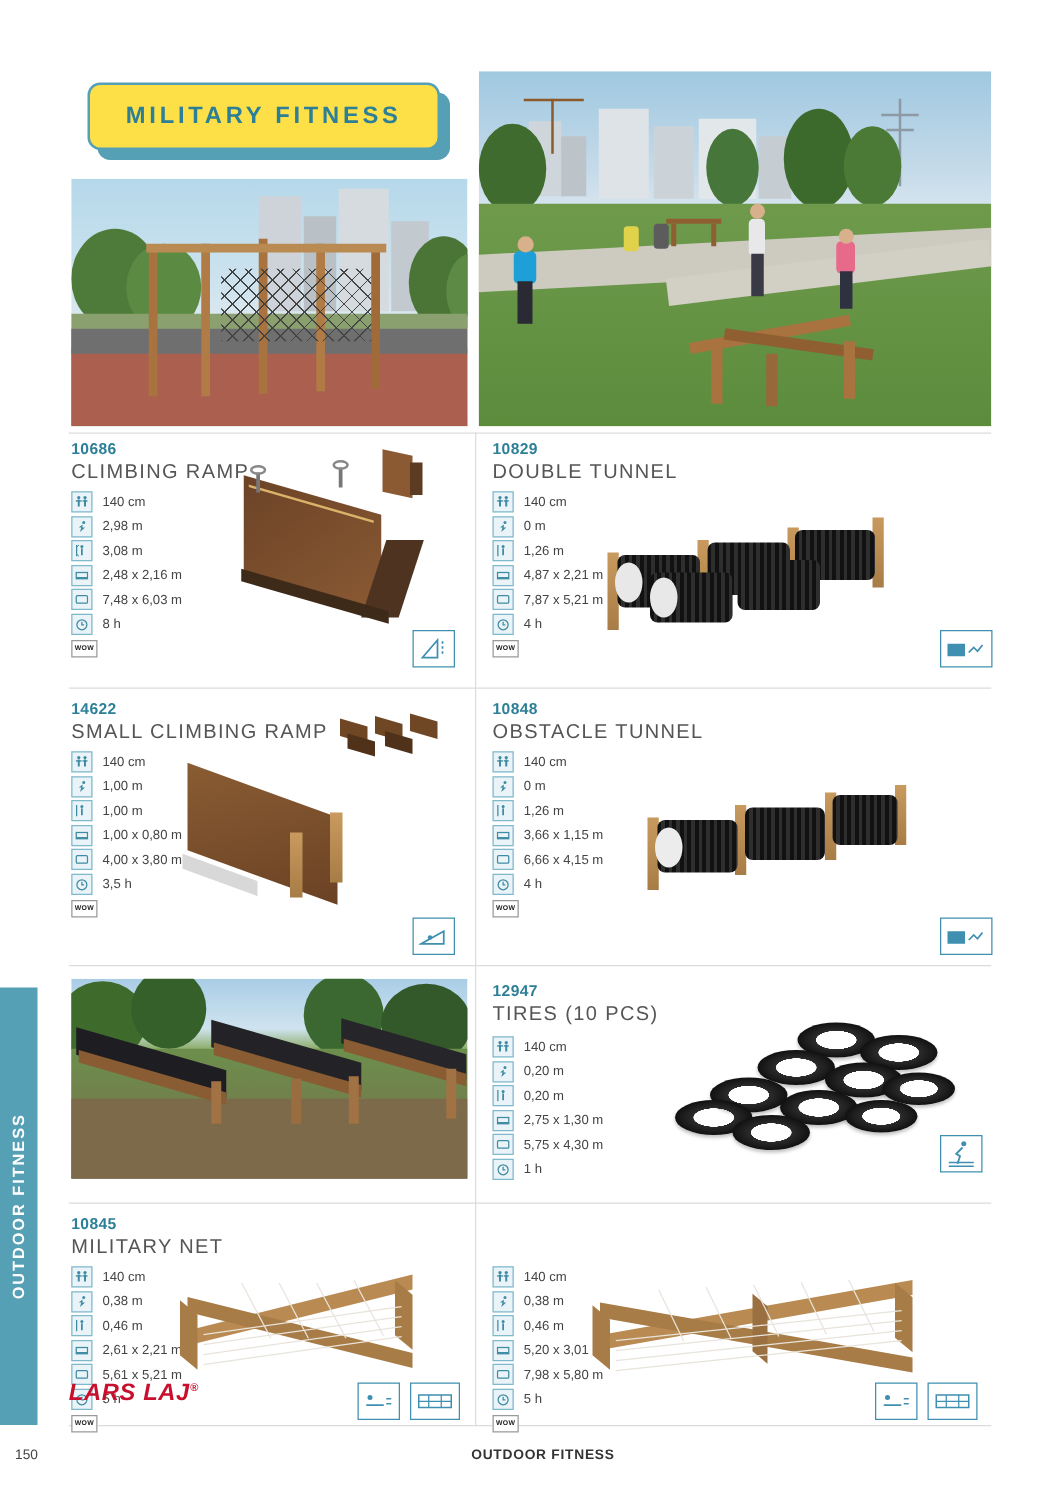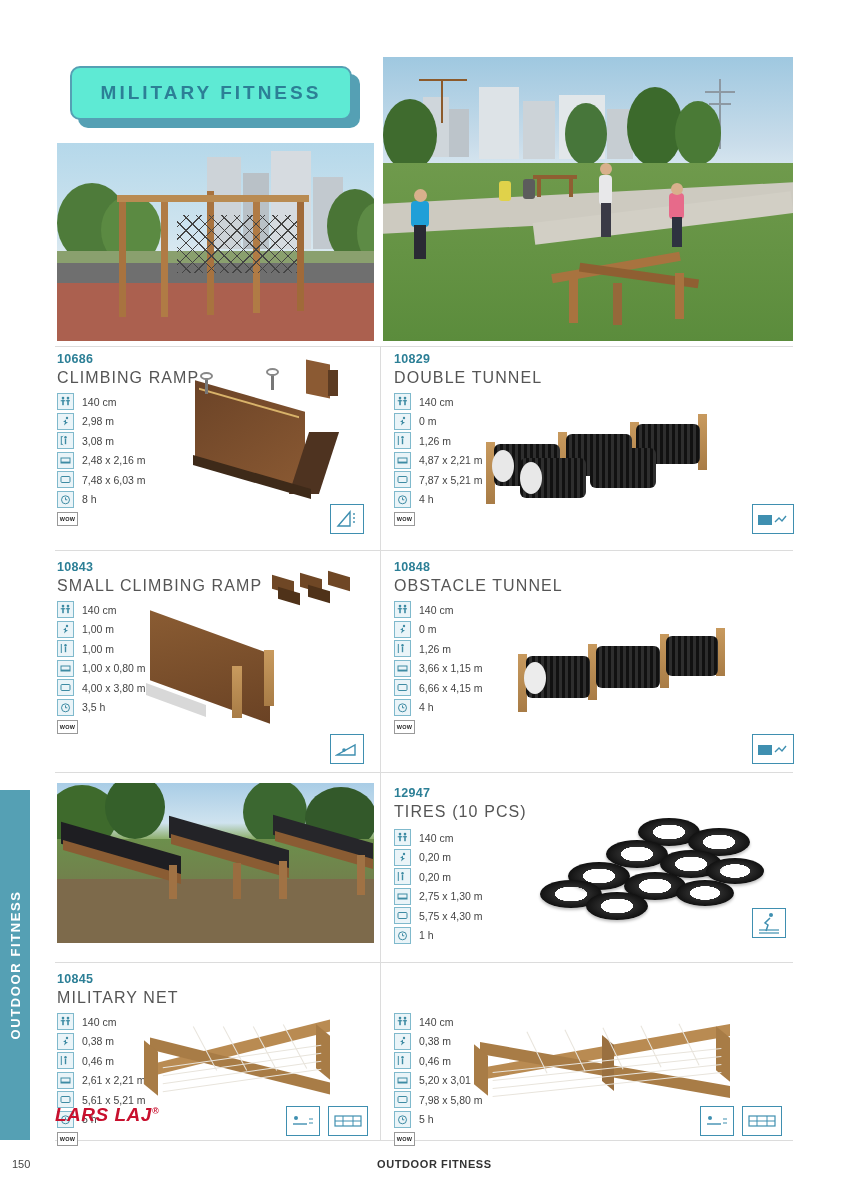--- a/index.html
+++ b/index.html
@@ -30,21 +30,21 @@
   
   .title-wrap { position: absolute; left: 70px; top: 66px; width: 290px; height: 62px; }
   .title-shadow {
     position: absolute; left: 8px; top: 8px;
     width: 282px; height: 54px;
     background: #55a0b4; border-radius: 10px;
   }
   .title-box {
     position: absolute; left: 0; top: 0;
     width: 282px; height: 54px;
-    background: #5eead4; border: 2px solid #55a0b4; border-radius: 10px;
+    background: #fde047; border: 2px solid #55a0b4; border-radius: 10px;
     display: flex; align-items: center; justify-content: center;
   }
   .title-box span {
     color: #2c7f96; font-size: 19px; font-weight: bold; letter-spacing: 3px;
   }
 
   
   .photo { position: absolute; overflow: hidden; }
 
   .photo-hero-left { left: 57px; top: 143px; width: 317px; height: 198px; }
@@ -391,21 +391,21 @@
     <div class="blob" style="left:40px;top:62px;width:22px;height:32px;background:#e8e8e8;"></div>
   </div>
   <div class="picto" style="left:752px;top:504px;width:42px;height:30px;">
     <svg width="32" height="18" viewBox="0 0 32 18">
         <rect x="1" y="5" width="14" height="10" fill="#3f8fb0"></rect>
         <path d="M18 12 l4 -4 l3 3 l4 -5" stroke="#3f8fb0" stroke-width="1.4" fill="none"></path>
       </svg>
   </div>
 
   <div class="prod" style="left:57px;top:560px;">
-    <div class="prod-code">10843</div>
+    <div class="prod-code">14622</div>
     <div class="prod-name">SMALL CLIMBING RAMP</div>
   </div>
   <div class="specs" style="left:57px;top:600px;">
     <div class="spec-row">
       <div class="spec-ico">
         <svg width="11" height="11" viewBox="0 0 11 11">
             <circle cx="3" cy="2" r="1.3" fill="#3e8ba3"></circle>
             <rect x="2.2" y="3.6" width="1.6" height="5.6" fill="#3e8ba3"></rect>
             <rect x="0.7" y="4.2" width="4.6" height="1.1" fill="#3e8ba3"></rect>
             <circle cx="8" cy="2" r="1.3" fill="#3e8ba3"></circle>

